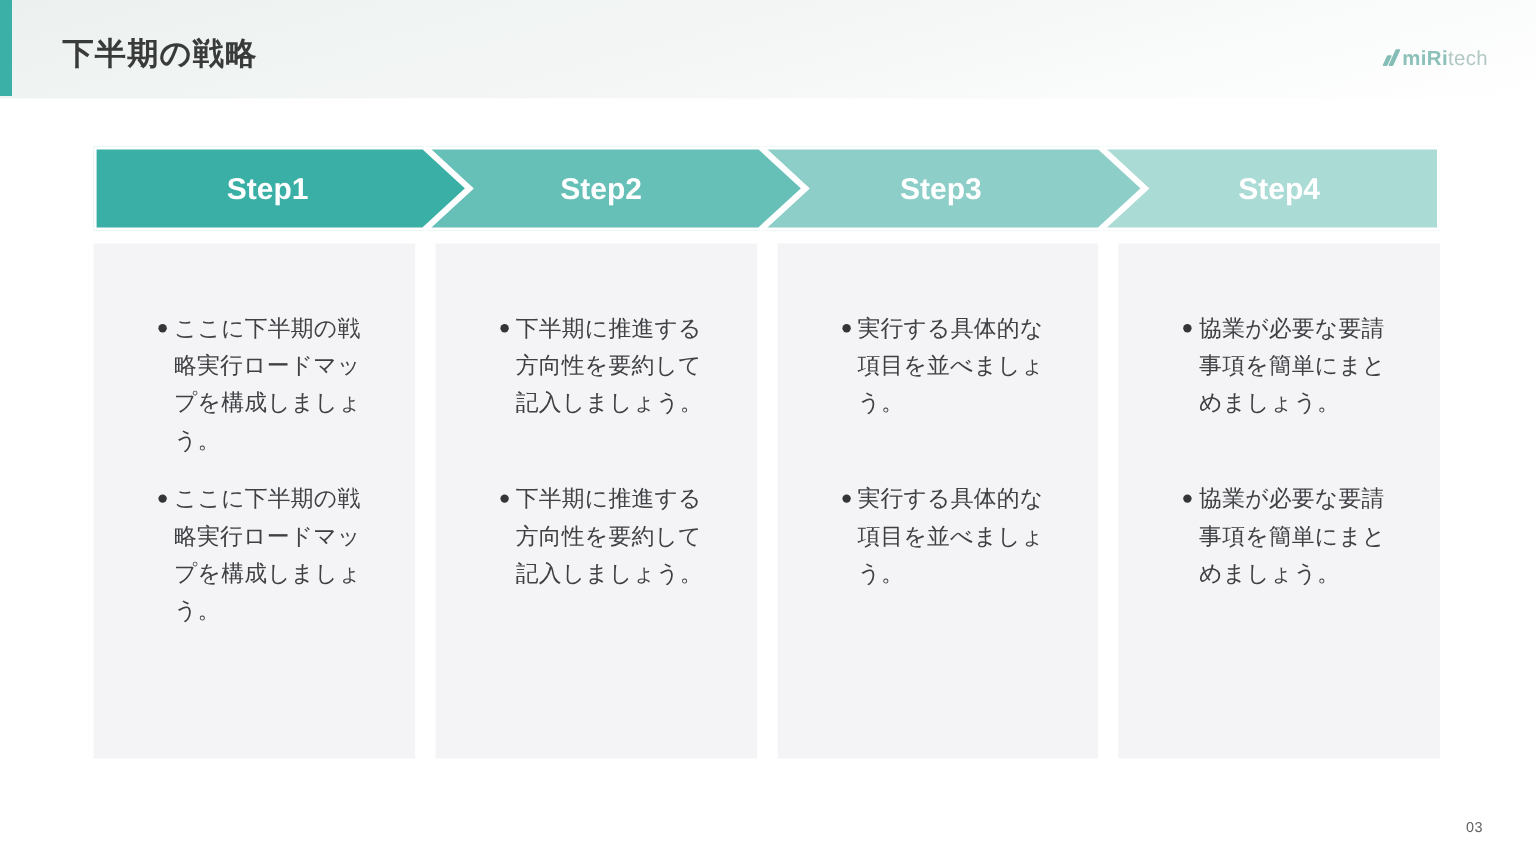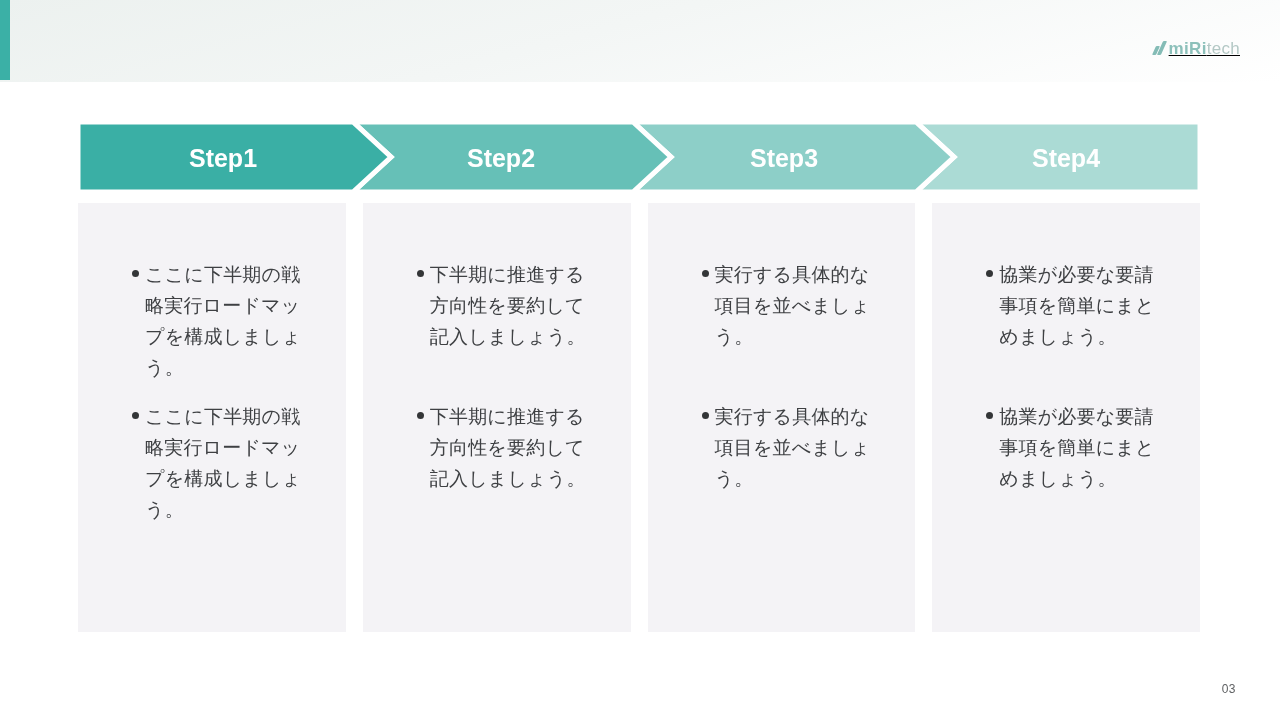--- a/index.html
+++ b/index.html
@@ -18,21 +18,21 @@
   .accent-bar{
     position:absolute;left:0;top:0;width:10px;height:80px;
     background:#3bb0a6;
   }
   .title{
     position:absolute;left:52px;top:27px;margin:0;
     font-size:26px;font-weight:600;color:#393b3b;letter-spacing:1px;
   }
   .logo{
     position:absolute;right:40px;top:38px;height:20px;
-    display:flex;align-items:center;gap:5px;text-decoration:underline;
+    display:flex;align-items:center;gap:5px;
   }
   .logo-mark{display:inline-flex;align-items:flex-end;gap:2px;height:14px;}
   .logo-mark .bar{display:block;width:4px;background:#84bcb6;transform:skewX(-24deg);border-radius:1px;}
   .logo-mark .bar1{height:9px;}
   .logo-mark .bar2{height:14px;}
   .logo-text{font-size:17px;letter-spacing:0.3px;line-height:1;}
   .logo-bold{font-weight:700;color:#8cc0ba;}
   .logo-light{font-weight:400;color:#b3c8c5;}
 
   
@@ -67,20 +67,21 @@
     font-size:12px;color:#5f6163;letter-spacing:0.5px;
   }
 </style>
 </head>
 <body>
 
 <div class="slide">
 
   <div class="header">
     <div class="accent-bar"></div>
+    <h1 class="title">下半期の戦略</h1>
     <div class="logo">
       <span class="logo-mark">
           <i class="bar bar1"></i>
           <i class="bar bar2"></i>
         </span>
       <span class="logo-text"><span class="logo-bold">miRi</span><span class="logo-light">tech</span></span>
     </div>
   </div>
 
   <svg class="steps" width="1122" height="70" viewBox="0 0 1122 70">

